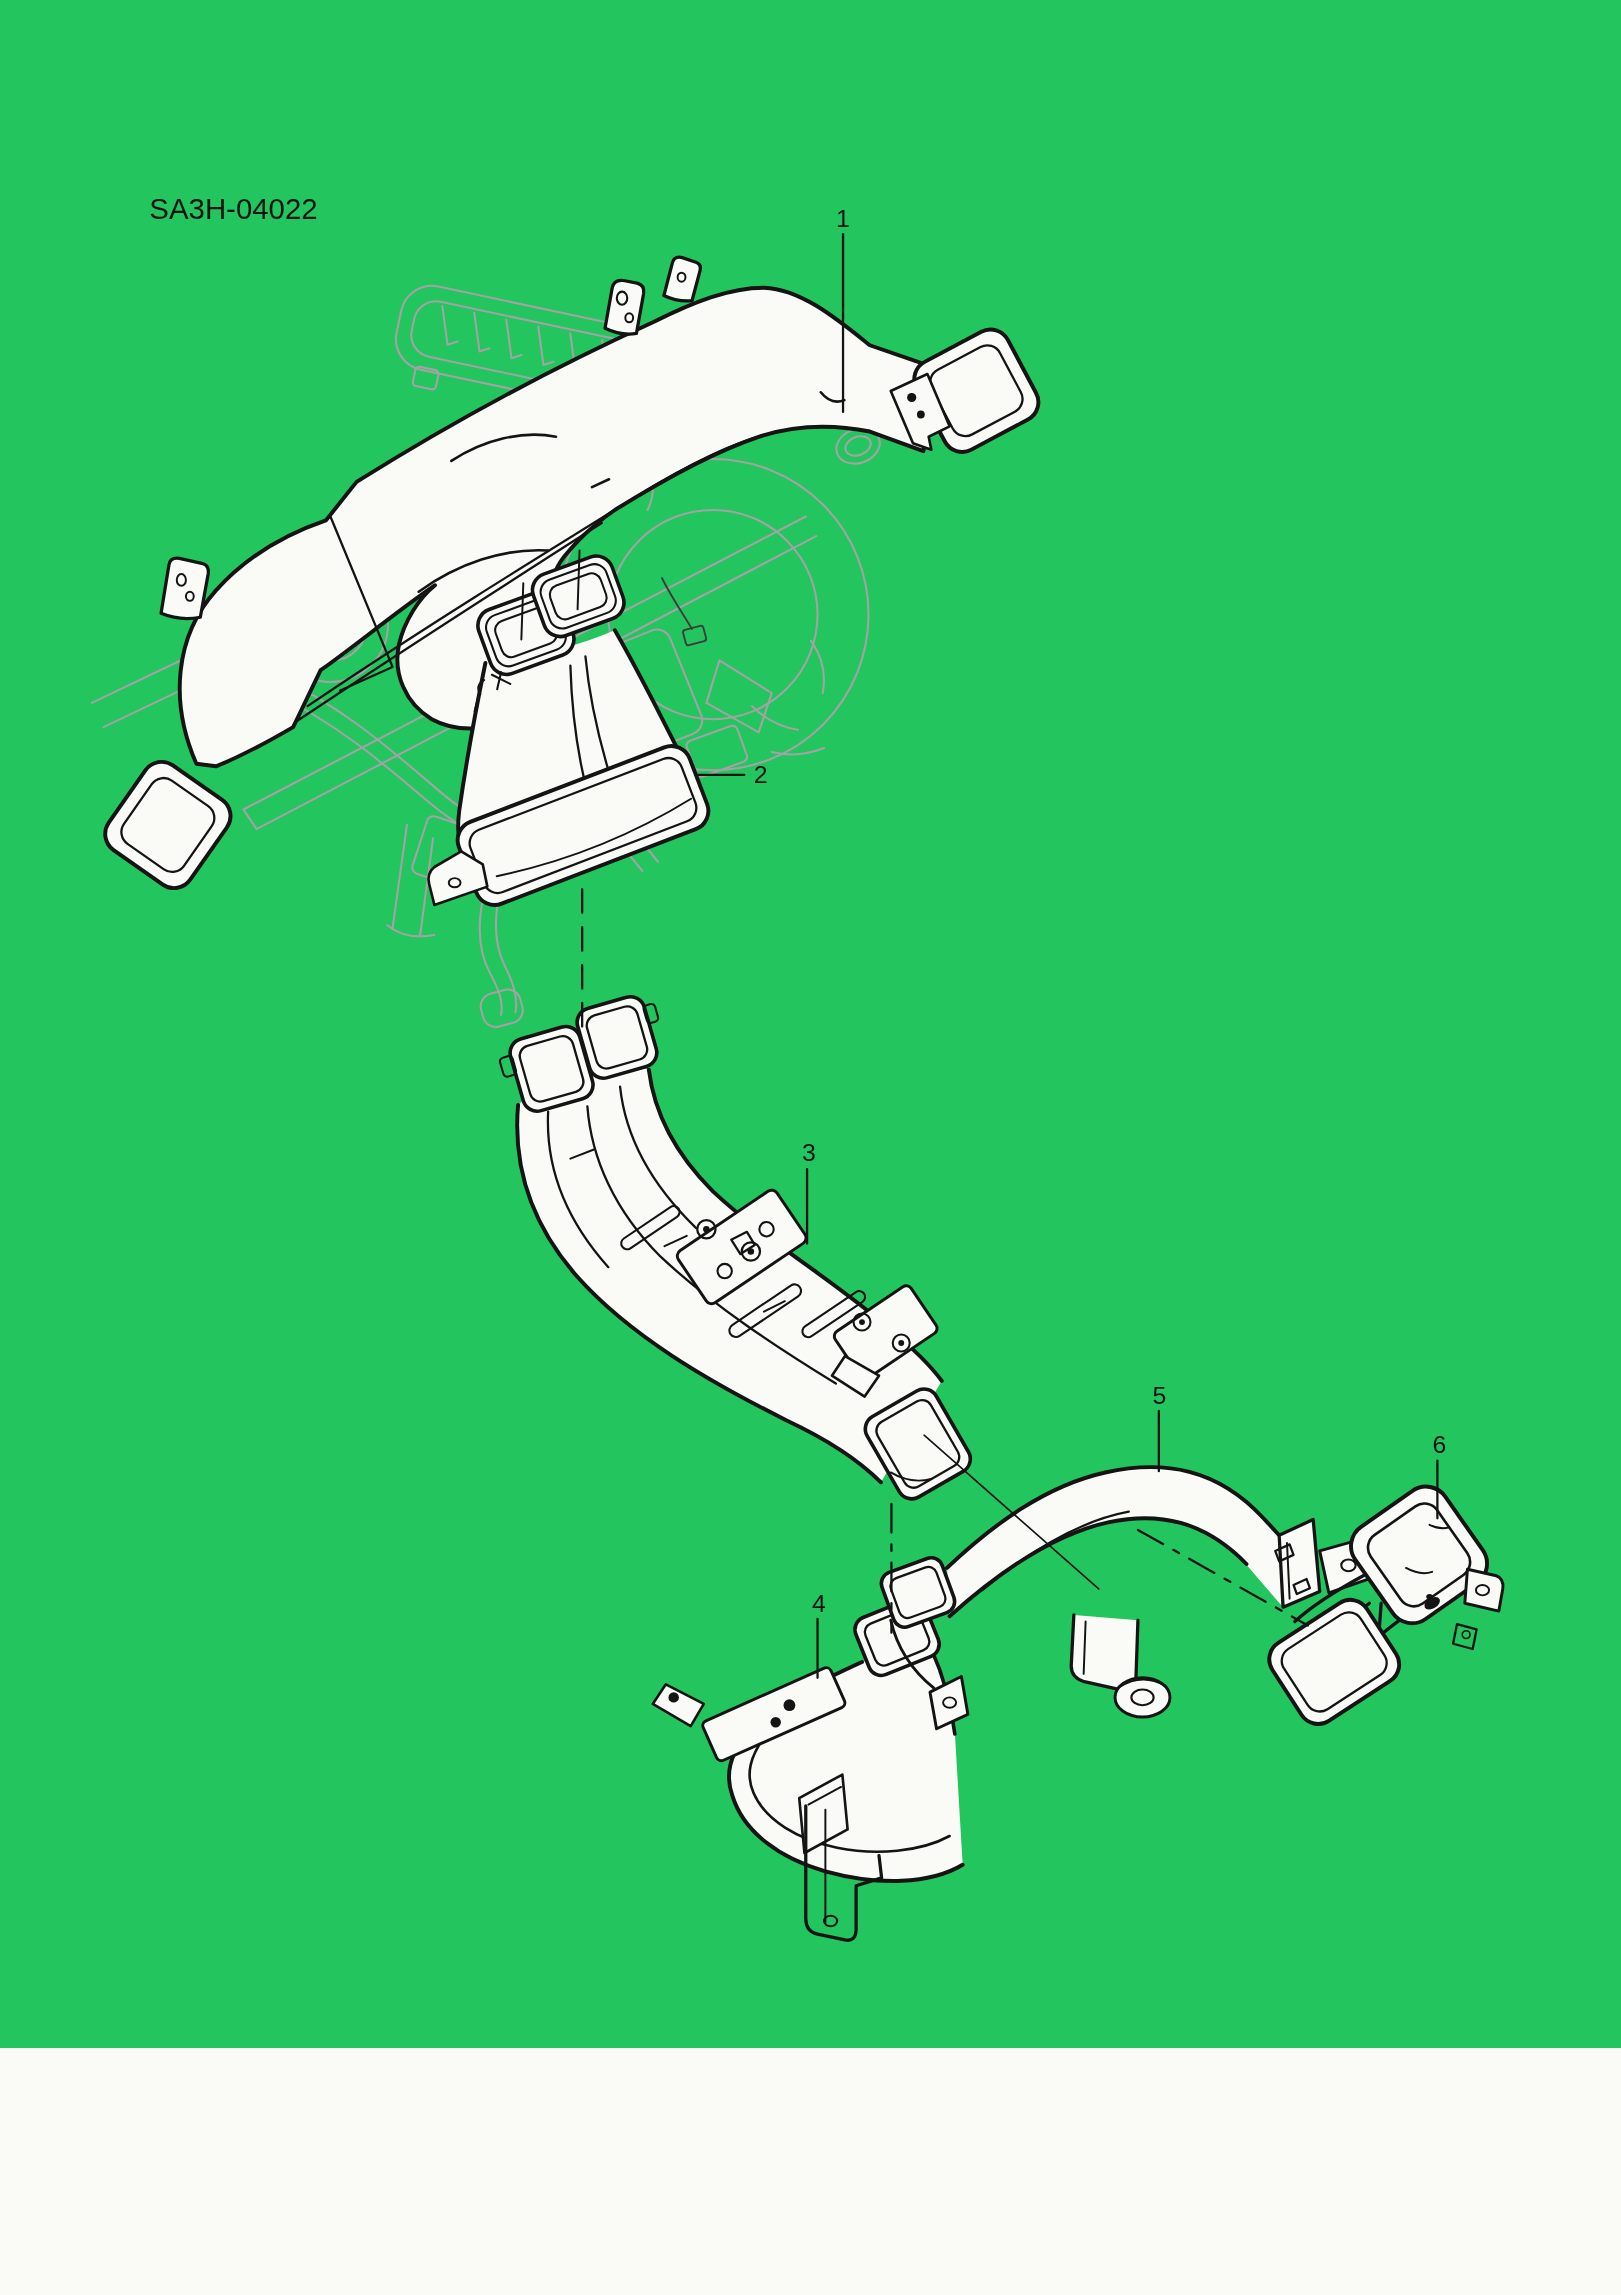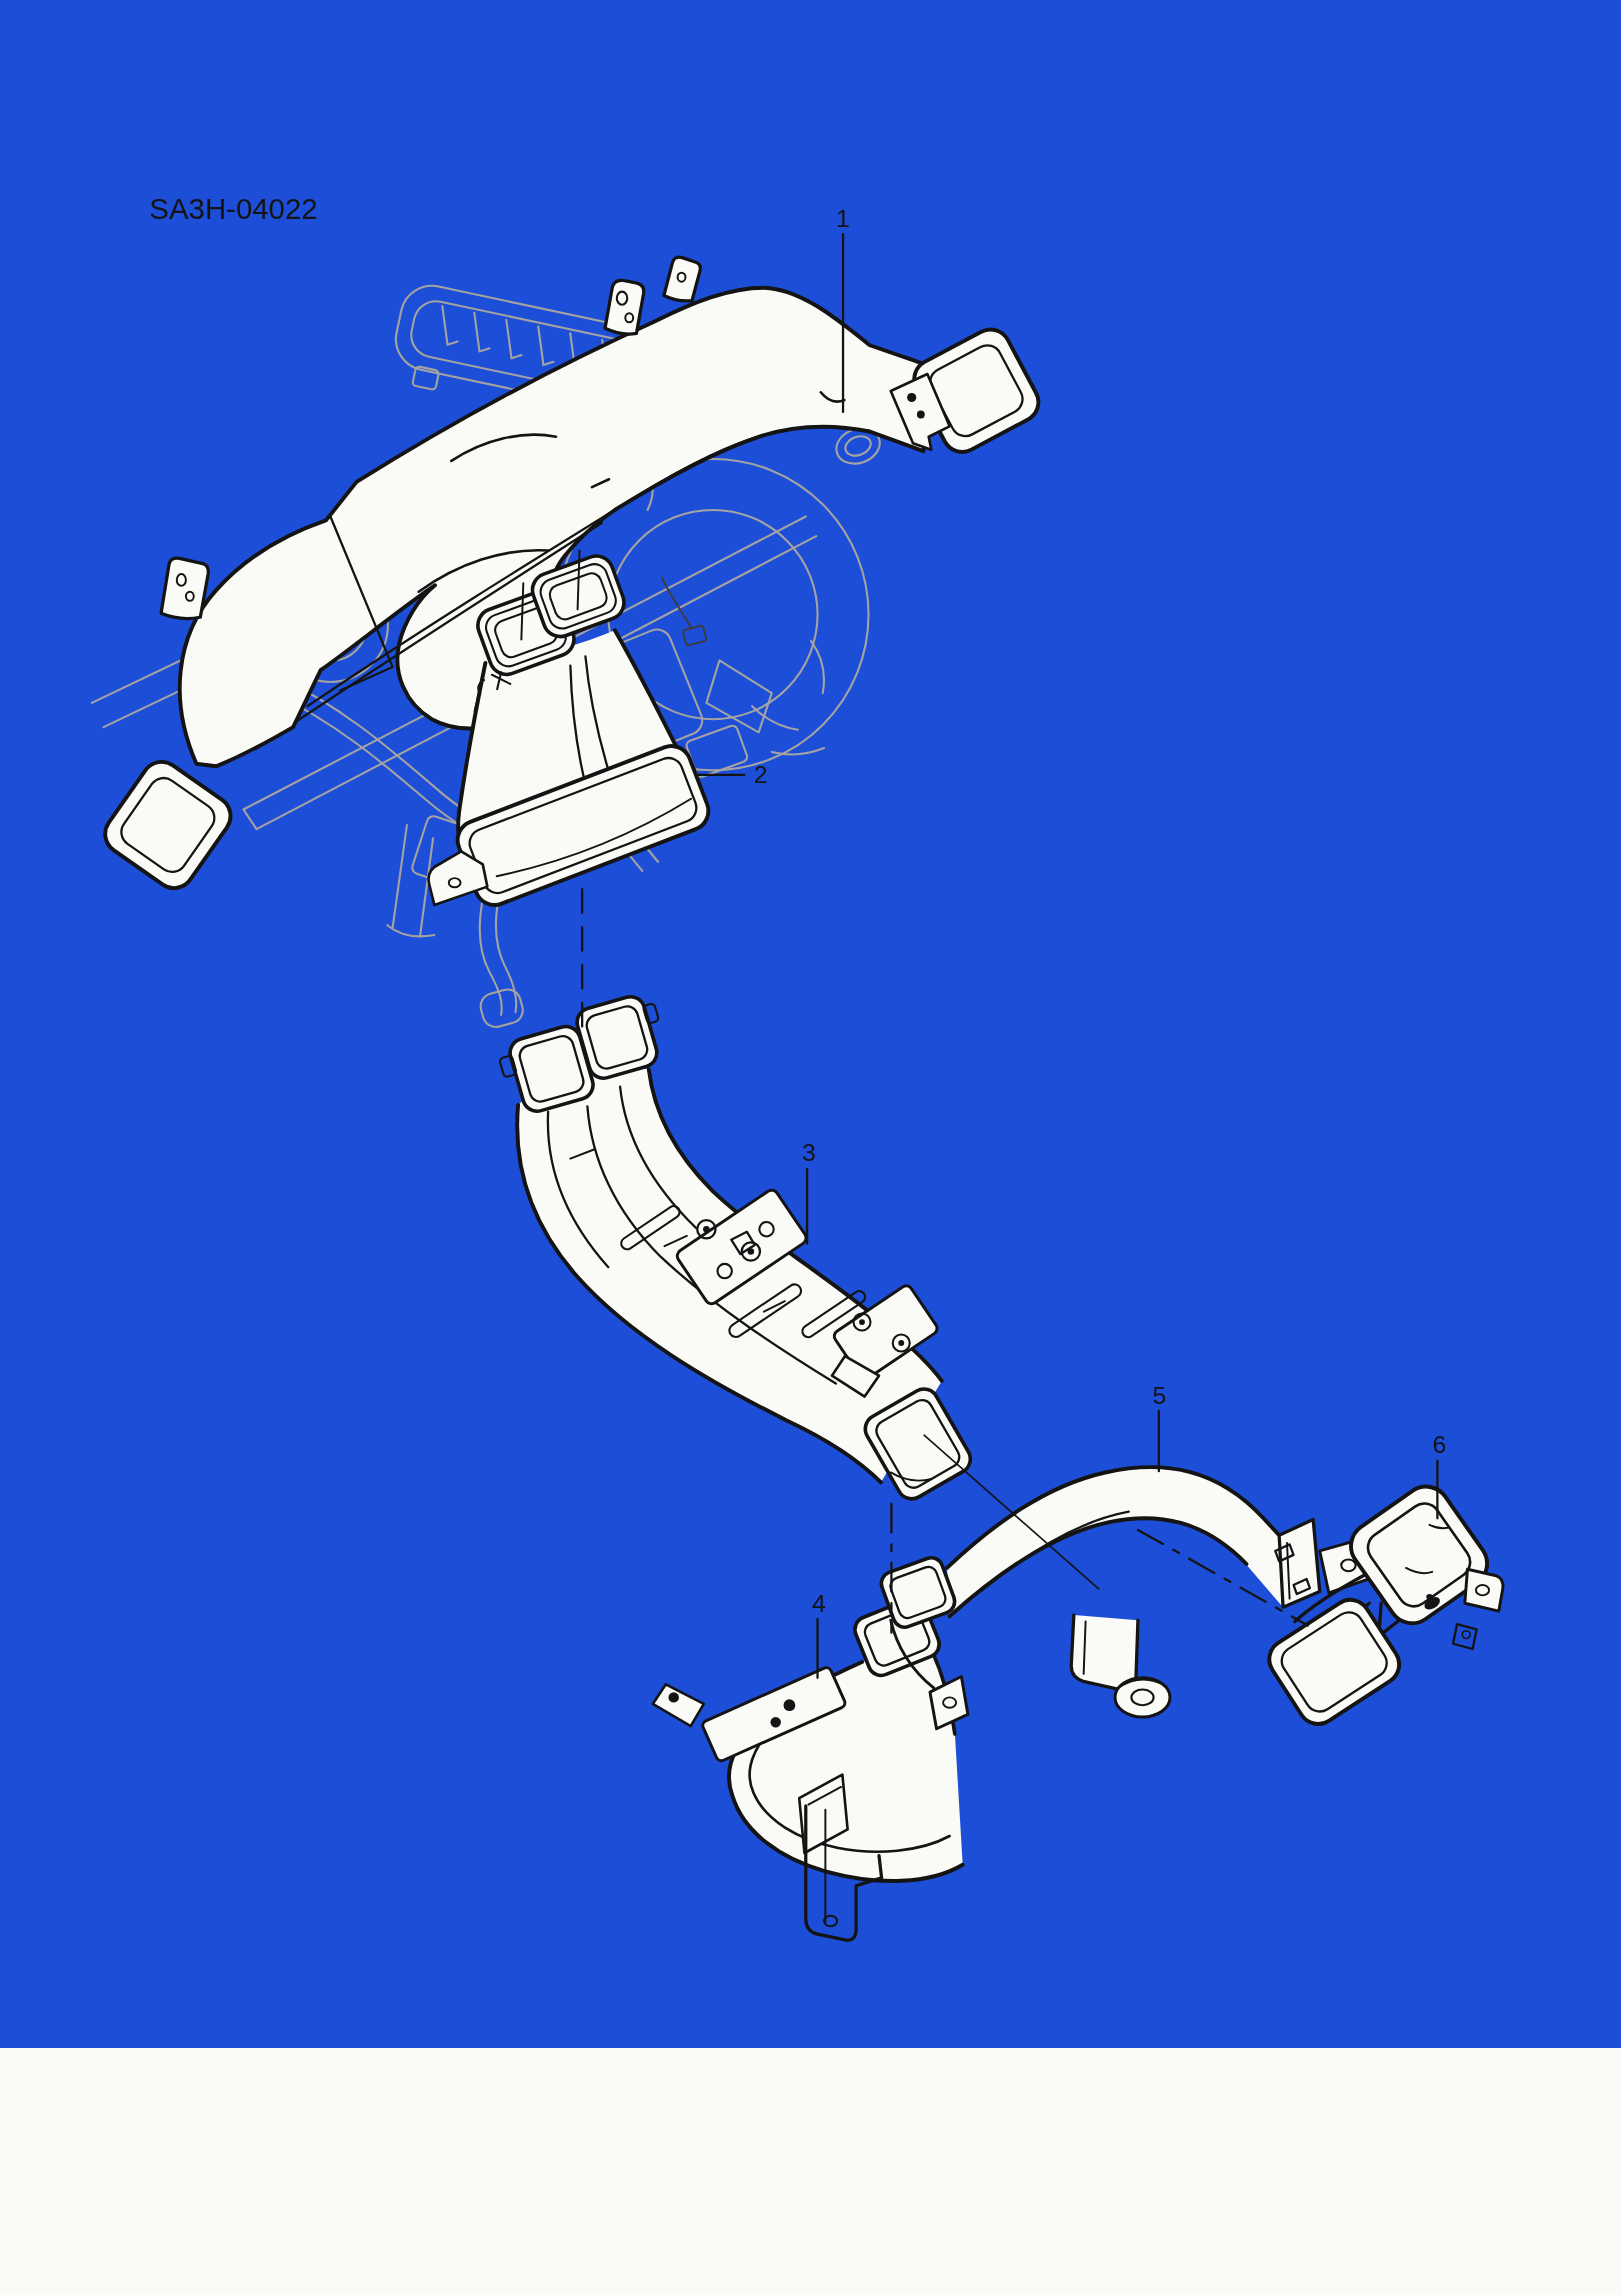--- a/index.html
+++ b/index.html
@@ -1,19 +1,19 @@
 <!DOCTYPE html>
 <html style="font-size:10.5px"><head>
 <meta charset="utf-8">
 <style>
   html,body{margin:0;padding:0;background:#fafaf7;}
   .page{
     position:relative;
     width:1622px;height:2048px;
-    background:#1d4ed8;
+    background:#22c55e;
     font-family:"Liberation Sans", sans-serif;
     overflow:hidden;
   }
   svg{display:block;width:1622px;height:2295px;}
   .code-text{font-family:"Liberation Sans",sans-serif;font-size:45px;fill:#141414;}
   .callout-text{font-family:"Liberation Sans",sans-serif;font-size:38px;fill:#141414;}
   .gray{stroke:#a3a3a3;}
   .dark{stroke:#3c3c3c;}
 </style>
 </head>

